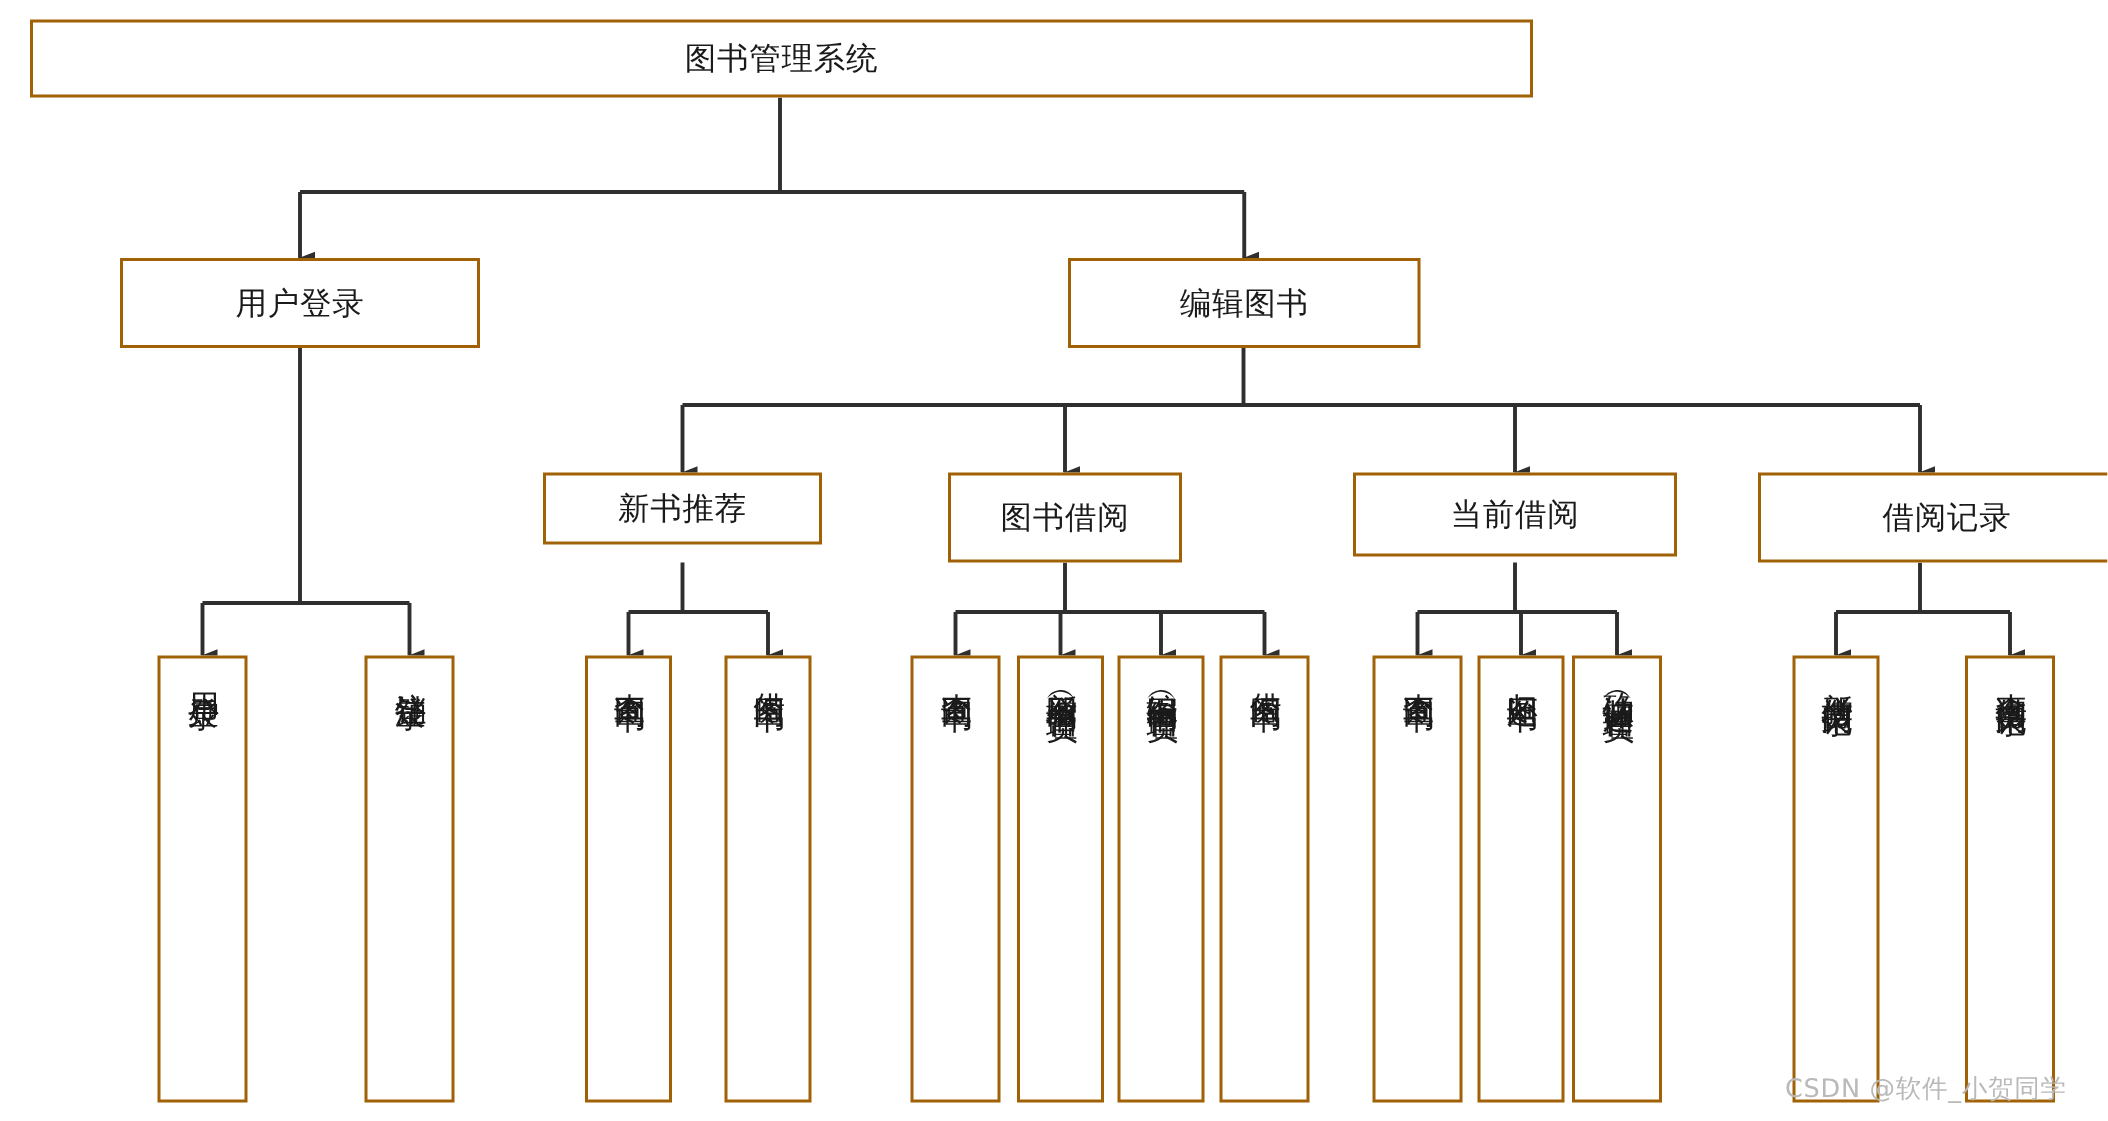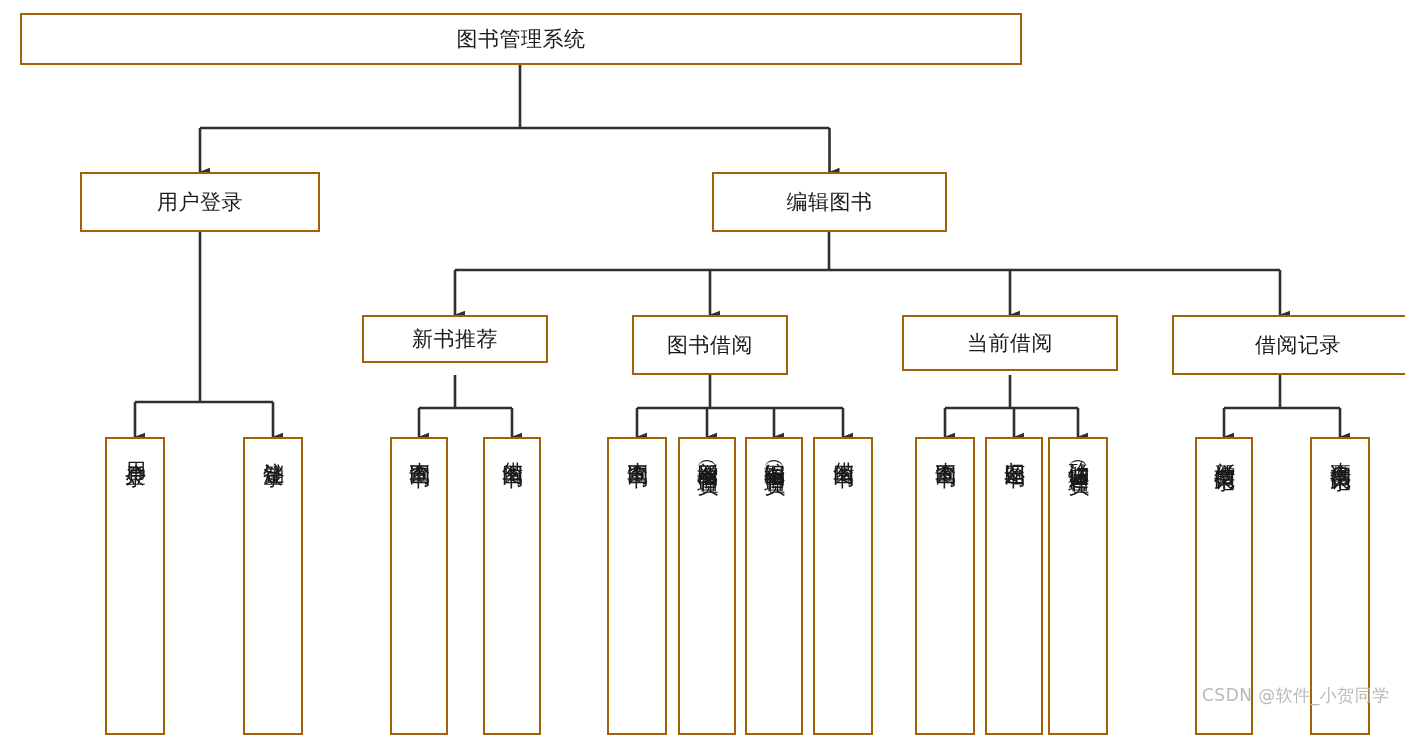--- a/index.html
+++ b/index.html
@@ -168,15 +168,15 @@
         <span class="node-label">确认归还（管理员）</span>
       </div>
       <div class="node vert" style="left: 1195px; top: 437px; width: 58px; height: 298px;">
         <span class="node-label">新增借阅记录</span>
       </div>
       <div class="node vert" style="left: 1310px; top: 437px; width: 60px; height: 298px;">
         <span class="node-label">查询借阅记录</span>
       </div>
     </div>
 
-  <div id="watermark" style="left: 1190px; top: 684px; color: rgb(185, 185, 185); margin-left: 12px;">CSDN @软件_小贺同学</div>
+  <div id="watermark" style="left: 1190px; top: 714px; color: rgb(185, 185, 185);">CSDN @软件_小贺同学</div>
 
 </div>
 
 </body></html>

